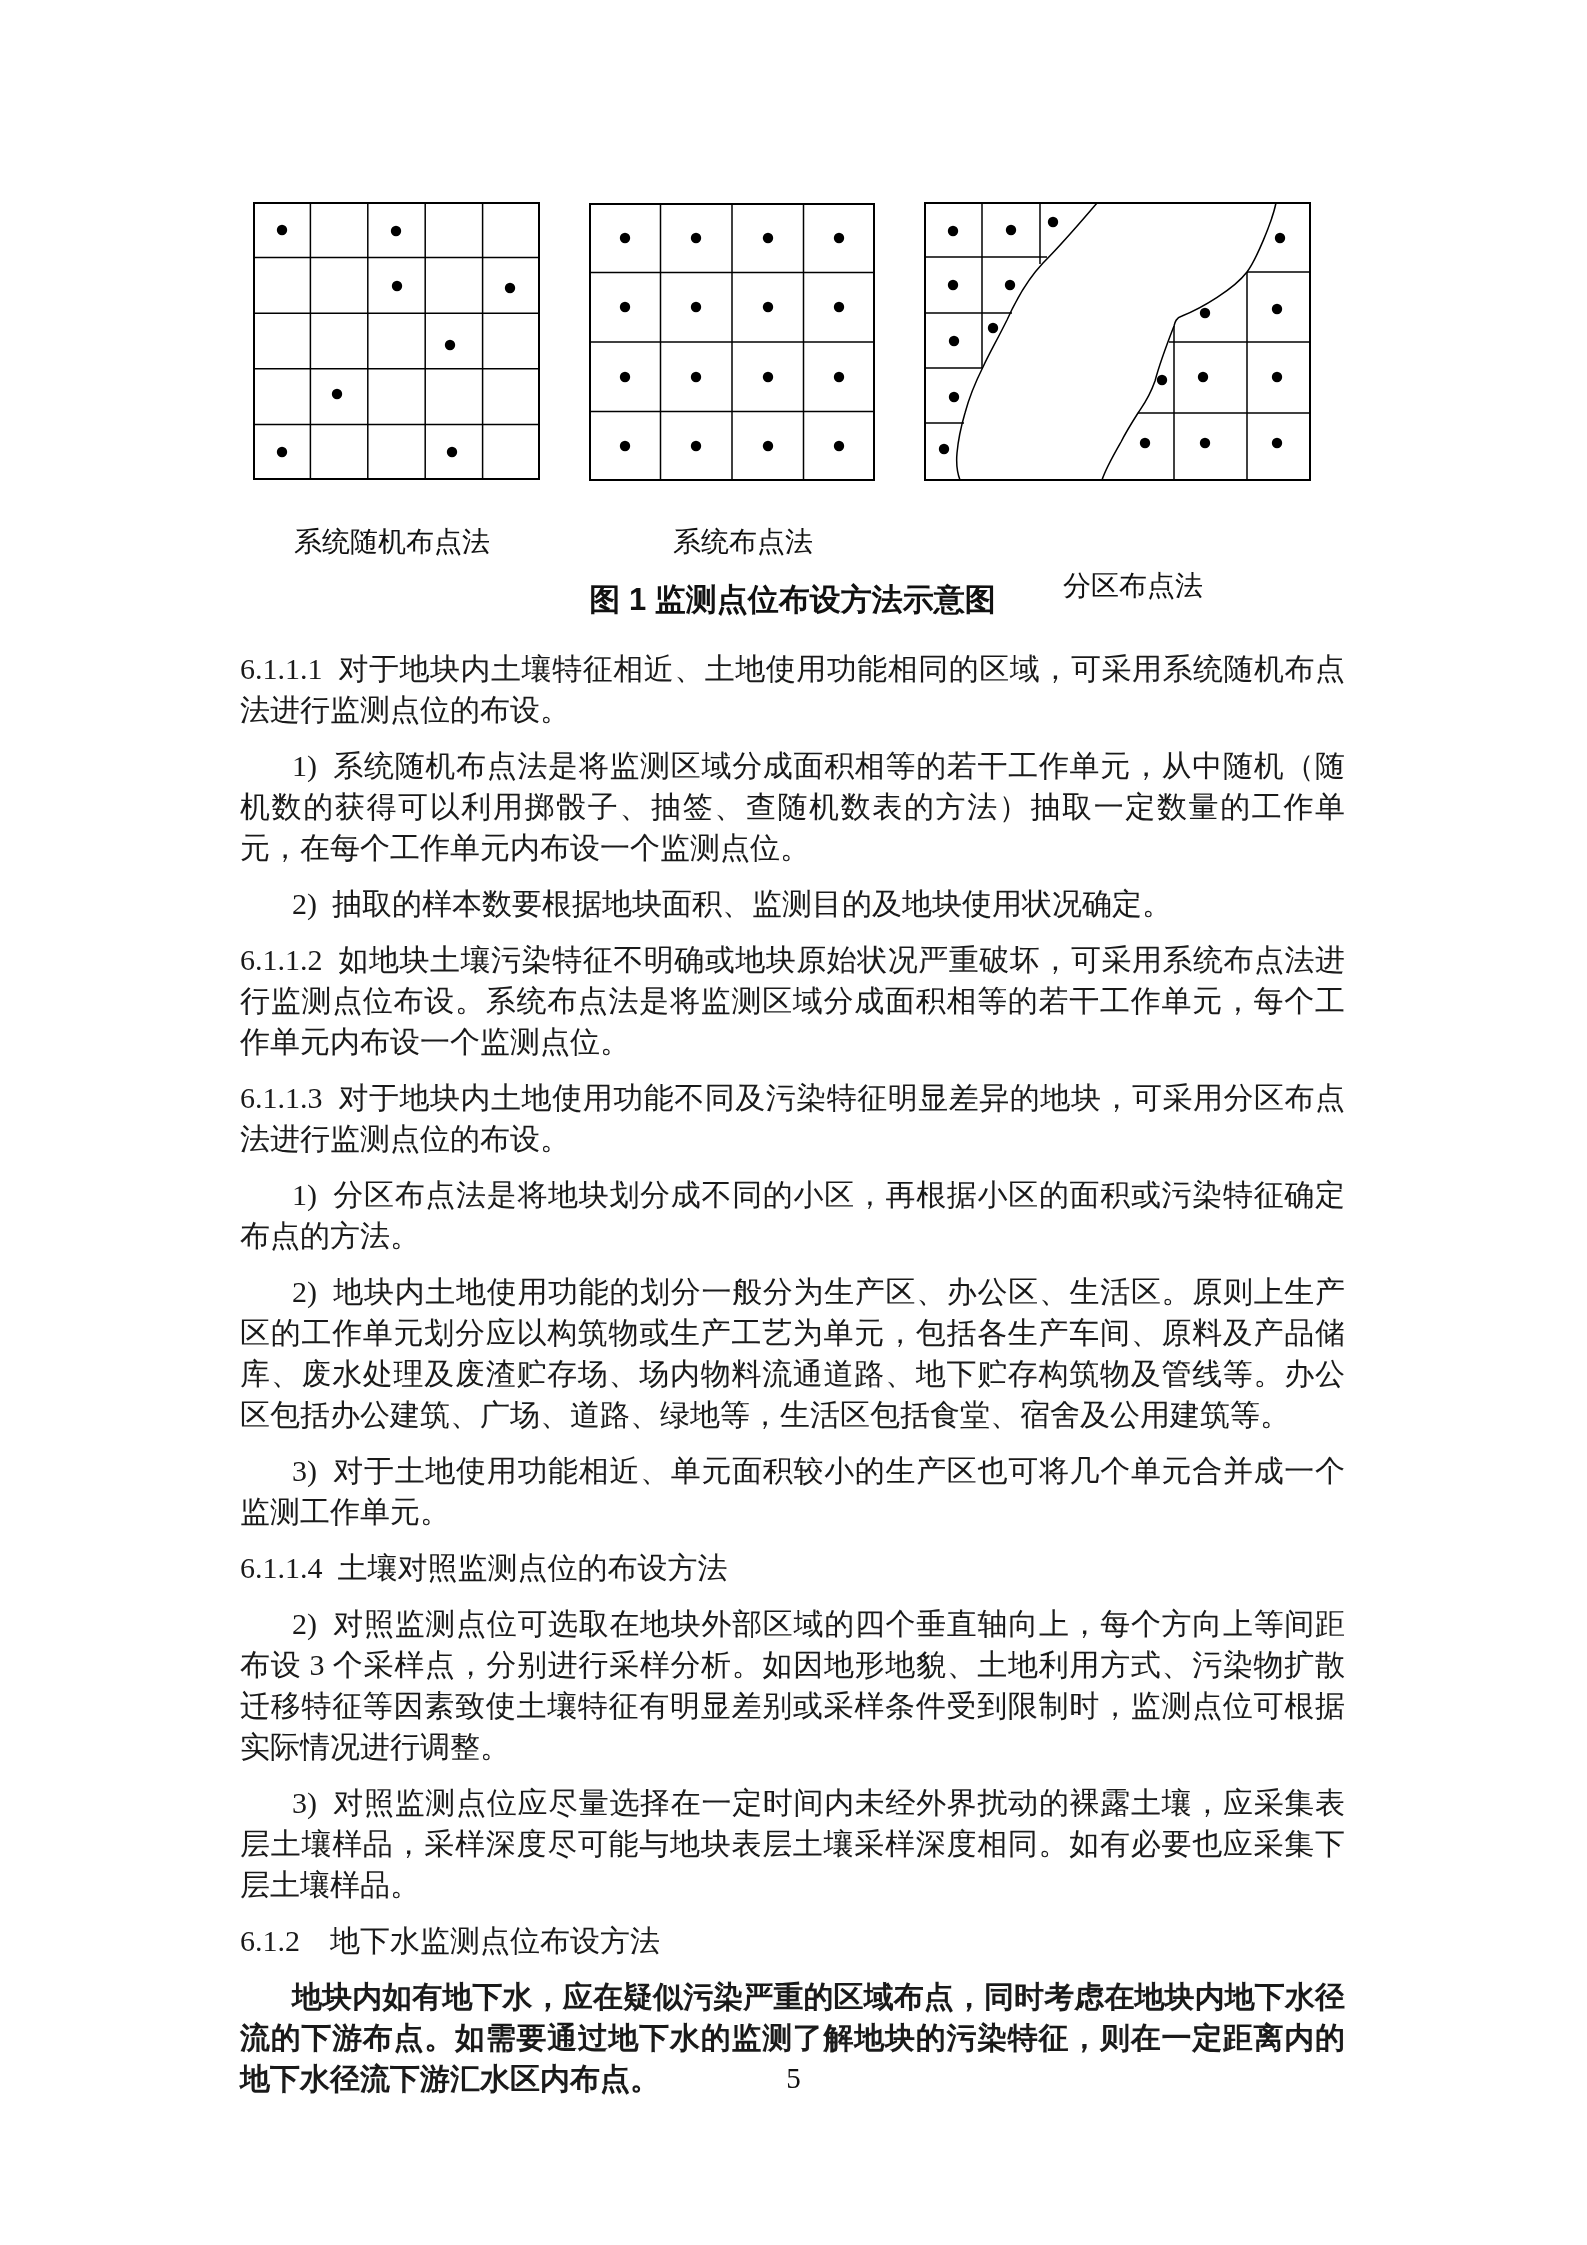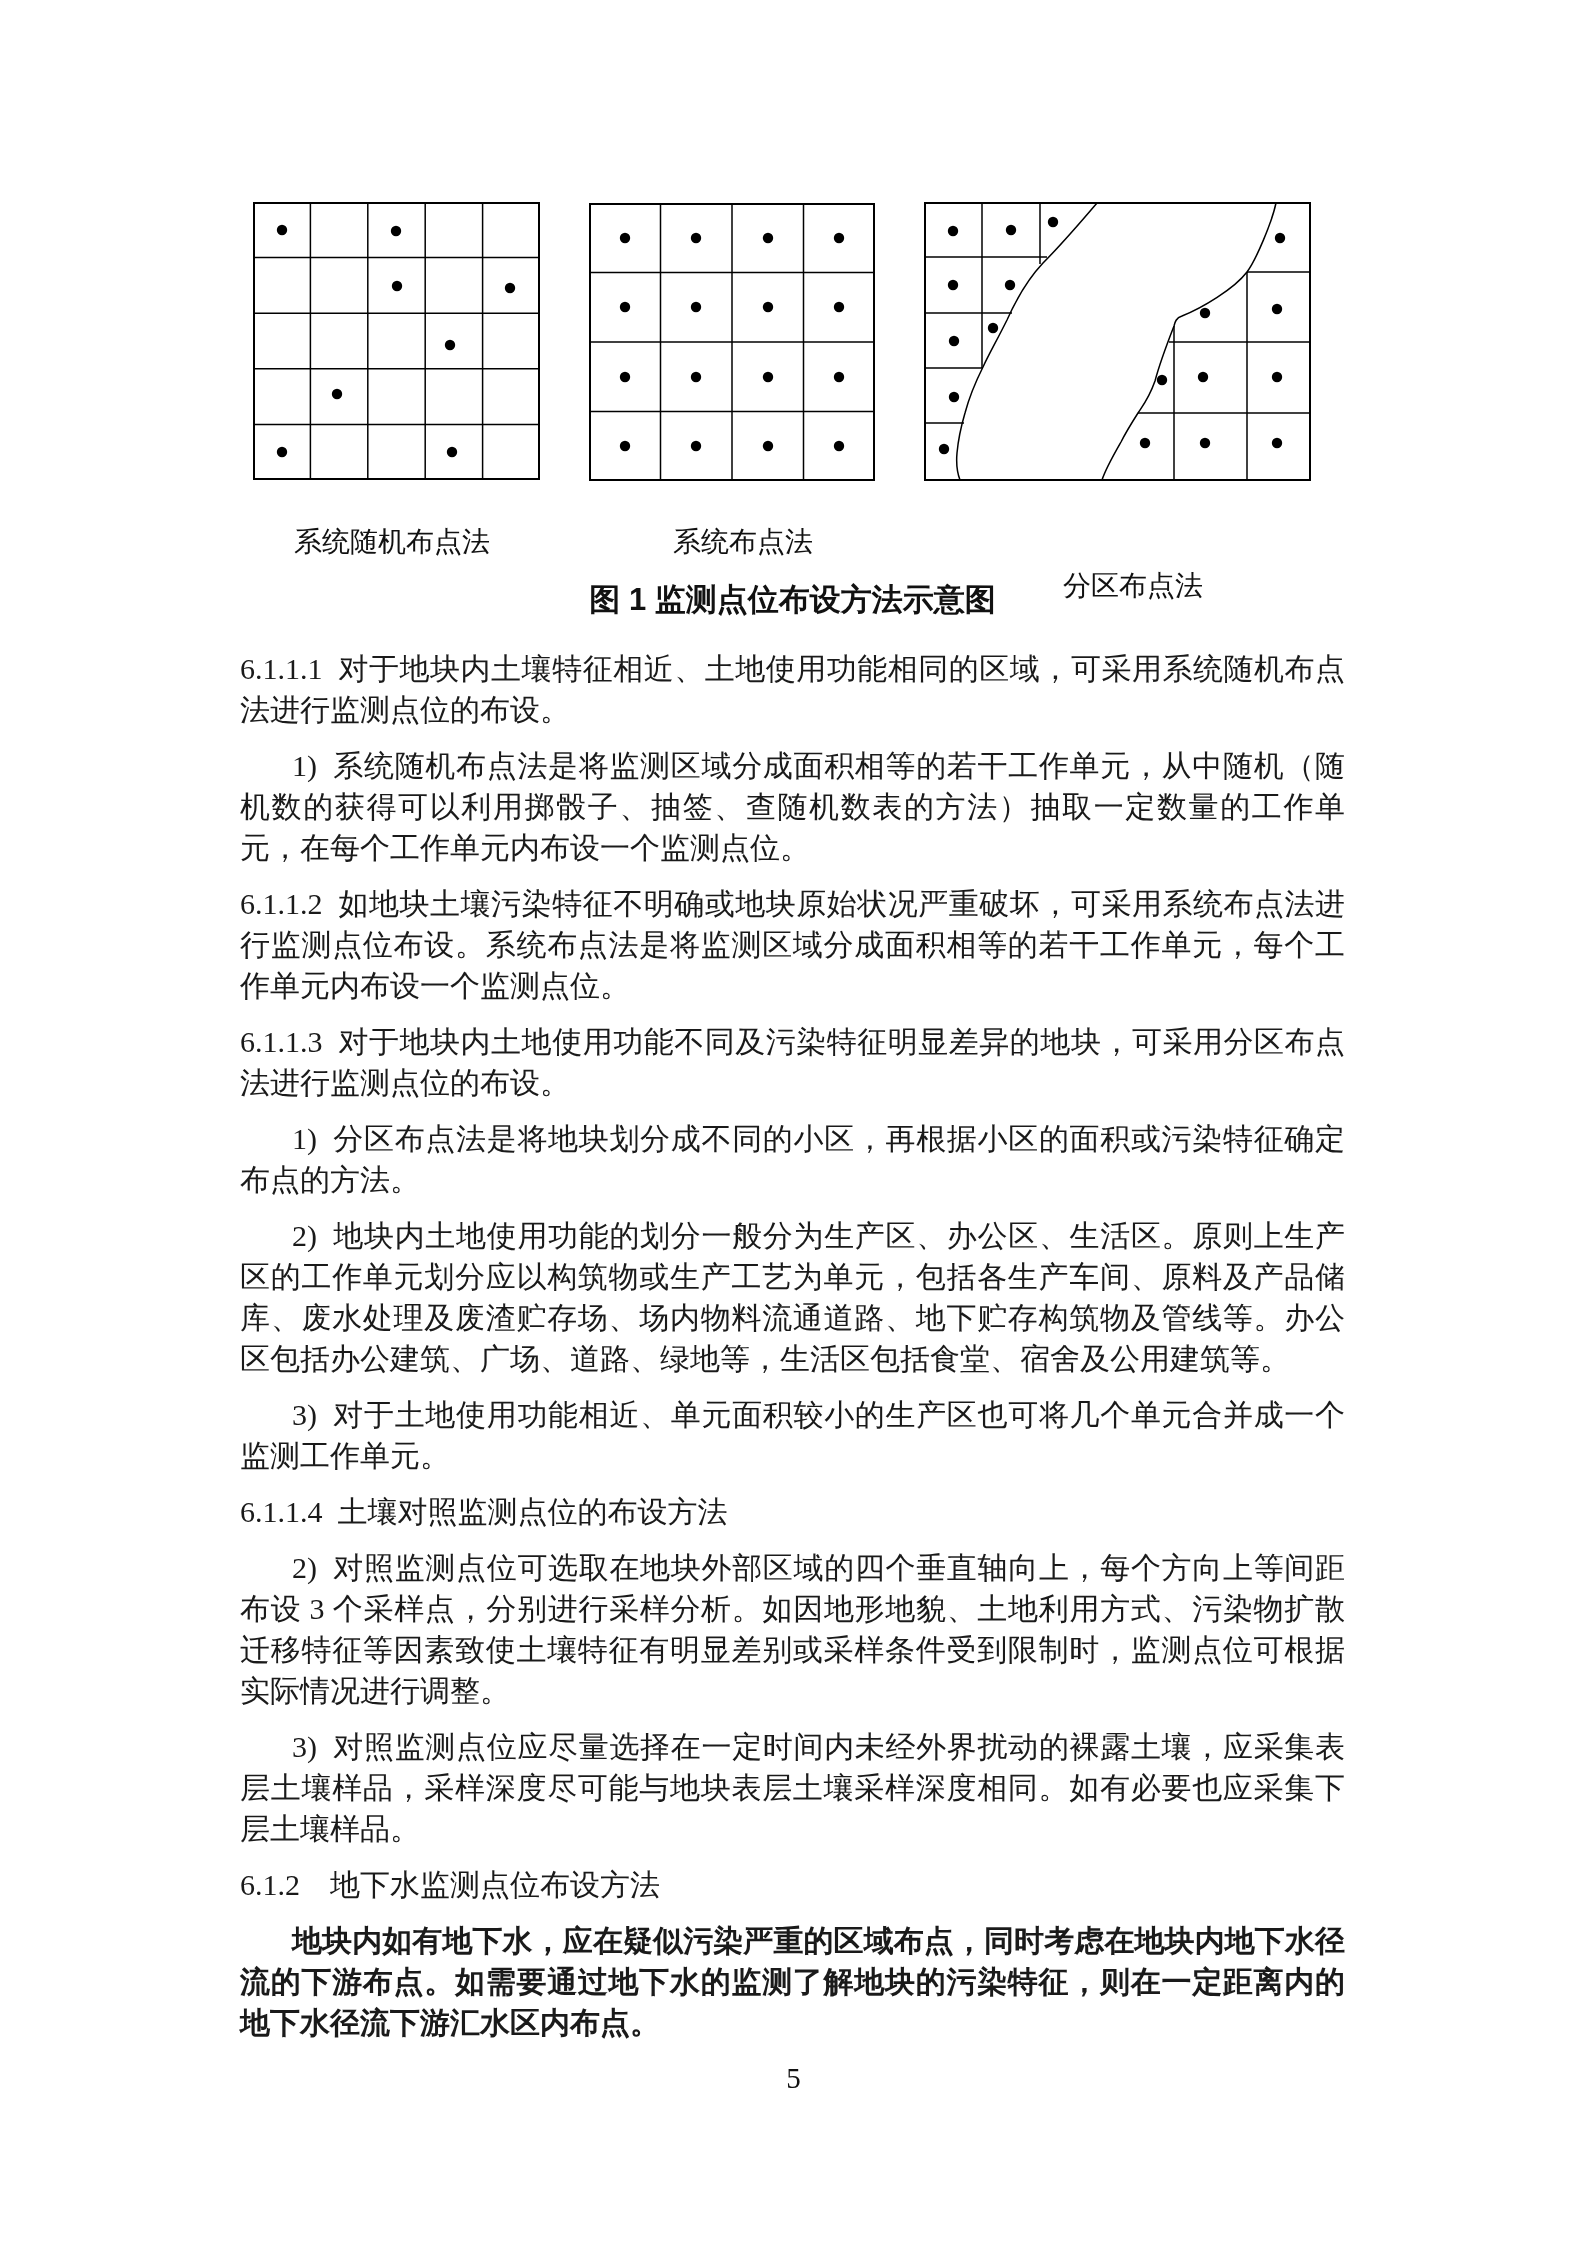--- a/index.html
+++ b/index.html
@@ -154,20 +154,21 @@
     <div class="diagram-label" style="left:392px;">系统随机布点法</div>
     <div class="diagram-label" style="left:743px;">系统布点法</div>
     <div class="diagram-label" style="left:1133px;margin-top:44px;">分区布点法</div>
 
     <div class="figure-caption">图 1 监测点位布设方法示意图</div>
   </div>
 
   <div class="body-text">
     <p class="para section">6.1.1.1&nbsp;&nbsp;对于地块内土壤特征相近、土地使用功能相同的区域，可采用系统随机布点法进行监测点位的布设。</p>
     <p class="para item">1)&nbsp;&nbsp;系统随机布点法是将监测区域分成面积相等的若干工作单元，从中随机（随机数的获得可以利用掷骰子、抽签、查随机数表的方法）抽取一定数量的工作单元，在每个工作单元内布设一个监测点位。</p>
+    <p class="para item">2)&nbsp;&nbsp;抽取的样本数要根据地块面积、监测目的及地块使用状况确定。</p>
     <p class="para section">6.1.1.2&nbsp;&nbsp;如地块土壤污染特征不明确或地块原始状况严重破坏，可采用系统布点法进行监测点位布设。系统布点法是将监测区域分成面积相等的若干工作单元，每个工作单元内布设一个监测点位。</p>
     <p class="para section">6.1.1.3&nbsp;&nbsp;对于地块内土地使用功能不同及污染特征明显差异的地块，可采用分区布点法进行监测点位的布设。</p>
     <p class="para item">1)&nbsp;&nbsp;分区布点法是将地块划分成不同的小区，再根据小区的面积或污染特征确定布点的方法。</p>
     <p class="para item">2)&nbsp;&nbsp;地块内土地使用功能的划分一般分为生产区、办公区、生活区。原则上生产区的工作单元划分应以构筑物或生产工艺为单元，包括各生产车间、原料及产品储库、废水处理及废渣贮存场、场内物料流通道路、地下贮存构筑物及管线等。办公区包括办公建筑、广场、道路、绿地等，生活区包括食堂、宿舍及公用建筑等。</p>
     <p class="para item">3)&nbsp;&nbsp;对于土地使用功能相近、单元面积较小的生产区也可将几个单元合并成一个监测工作单元。</p>
     <p class="para section">6.1.1.4&nbsp;&nbsp;土壤对照监测点位的布设方法</p>
     <p class="para item">2)&nbsp;&nbsp;对照监测点位可选取在地块外部区域的四个垂直轴向上，每个方向上等间距布设 3 个采样点，分别进行采样分析。如因地形地貌、土地利用方式、污染物扩散迁移特征等因素致使土壤特征有明显差别或采样条件受到限制时，监测点位可根据实际情况进行调整。</p>
     <p class="para item">3)&nbsp;&nbsp;对照监测点位应尽量选择在一定时间内未经外界扰动的裸露土壤，应采集表层土壤样品，采样深度尽可能与地块表层土壤采样深度相同。如有必要也应采集下层土壤样品。</p>
     <p class="para heading">6.1.2&nbsp;&nbsp;&nbsp;&nbsp;地下水监测点位布设方法</p>
     <p class="para indent">地块内如有地下水，应在疑似污染严重的区域布点，同时考虑在地块内地下水径流的下游布点。如需要通过地下水的监测了解地块的污染特征，则在一定距离内的地下水径流下游汇水区内布点。</p>

